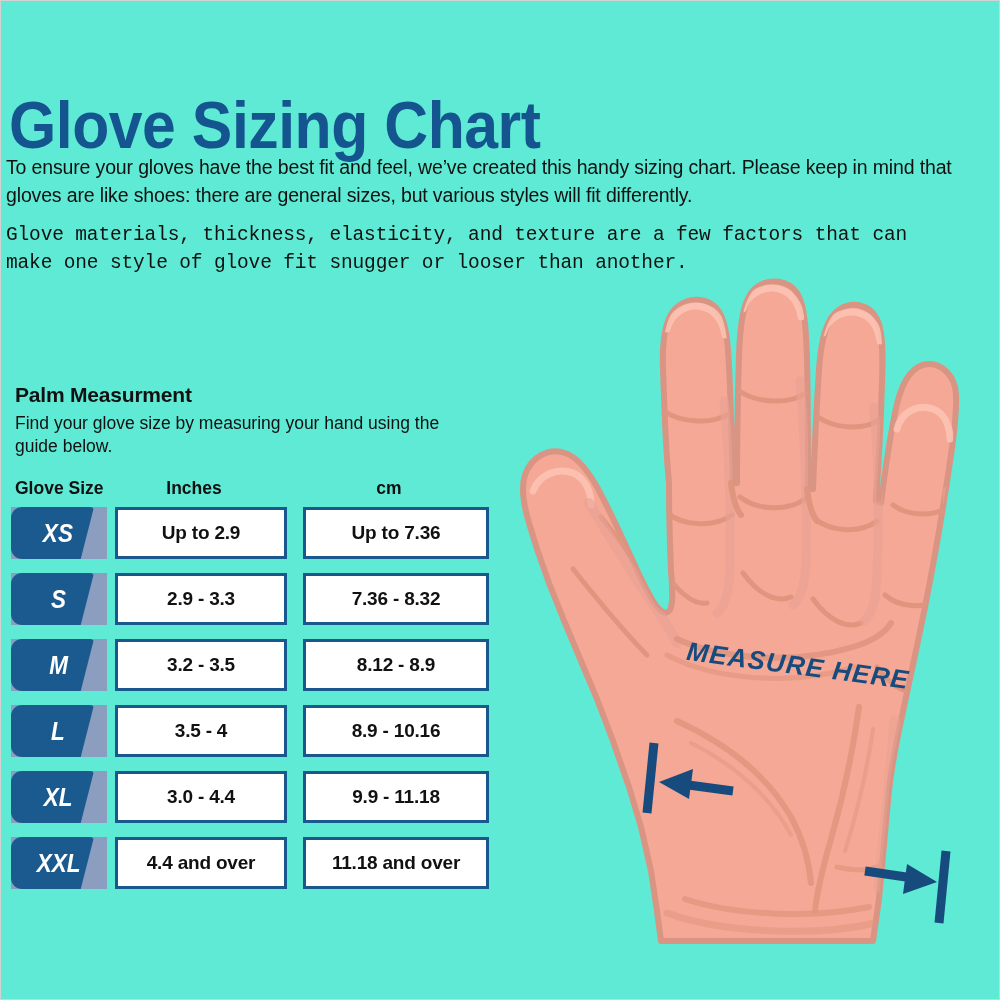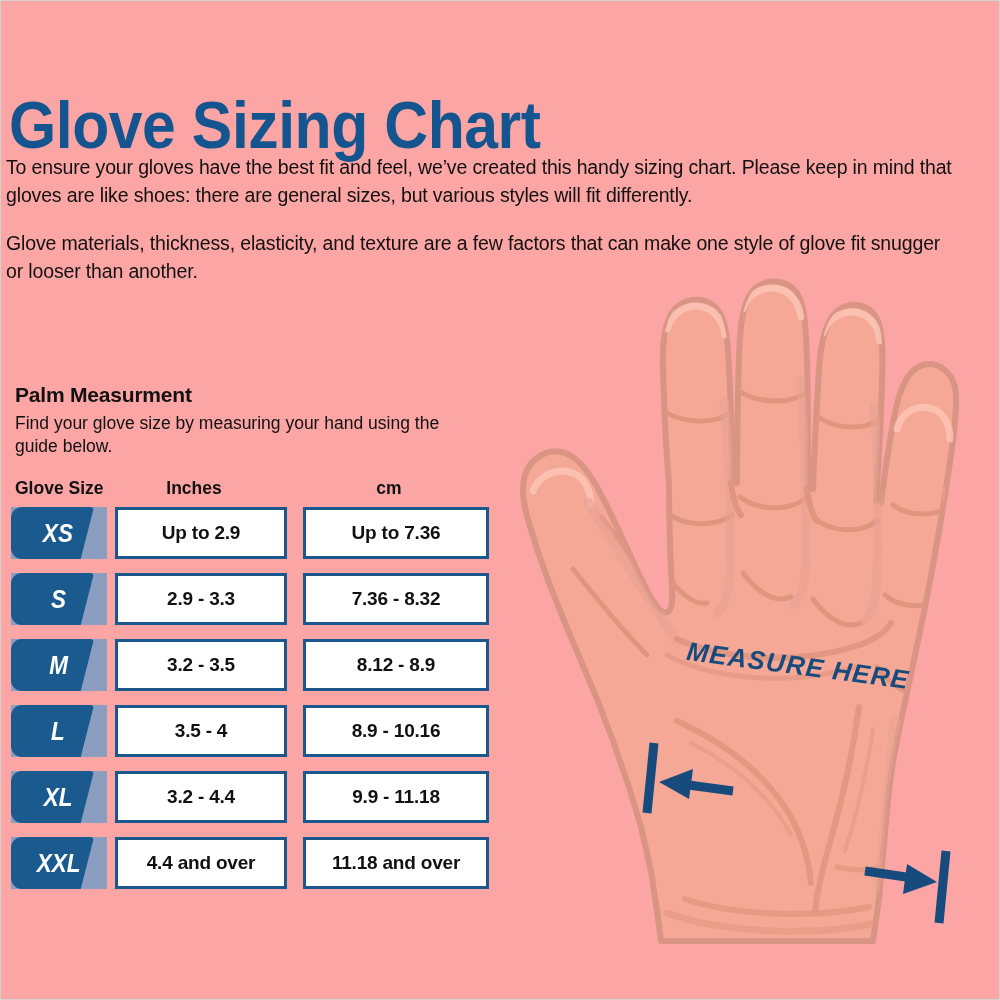--- a/index.html
+++ b/index.html
@@ -17,21 +17,21 @@
     color: #0d0d0d;
     -webkit-font-smoothing: antialiased;
   }
 
   
   #page {
     position: absolute;
     inset: 0;
     border: 1px solid #d2d2d2;
     box-sizing: border-box;
-    background: #fca5a5;
+    background: #5eead4;
   }
 
   
   #title {
     position: absolute;
     left: 8px;
     top: 44px;
     font-family: "Liberation Sans Narrow", "Liberation Sans", sans-serif;
     font-size: 66px;
     line-height: 72px;
@@ -47,21 +47,21 @@
   .intro {
     position: absolute;
     left: 5px;
     font-size: 19.5px;
     line-height: 28px;
     color: #111111;
     width: 960px;
     letter-spacing: -0.15px;
   }
   #intro-1 { top: 132px; }
-  #intro-2 { top: 208px; width: 950px; }
+  #intro-2 { top: 200px; width: 950px; font-family: Liberation Mono, monospace; }
 
   
   #palm-heading {
     position: absolute;
     left: 14px;
     top: 382px;
     font-size: 21px;
     font-weight: bold;
     color: #111111;
     letter-spacing: -0.2px;
@@ -239,21 +239,21 @@
           <span class="size-label">L</span>
         </div>
         <div class="cell cell-inches">3.5 - 4</div>
         <div class="cell cell-cm">8.9 - 10.16</div>
       </div>
       <div class="row">
         <div class="size-bar"></div>
         <div class="size-badge">
           <span class="size-label">XL</span>
         </div>
-        <div class="cell cell-inches">3.2 - 4.4</div>
+        <div class="cell cell-inches">3.0 - 4.4</div>
         <div class="cell cell-cm">9.9 - 11.18</div>
       </div>
       <div class="row">
         <div class="size-bar"></div>
         <div class="size-badge">
           <span class="size-label">XXL</span>
         </div>
         <div class="cell cell-inches">4.4 and over</div>
         <div class="cell cell-cm">11.18 and over</div>
       </div>

